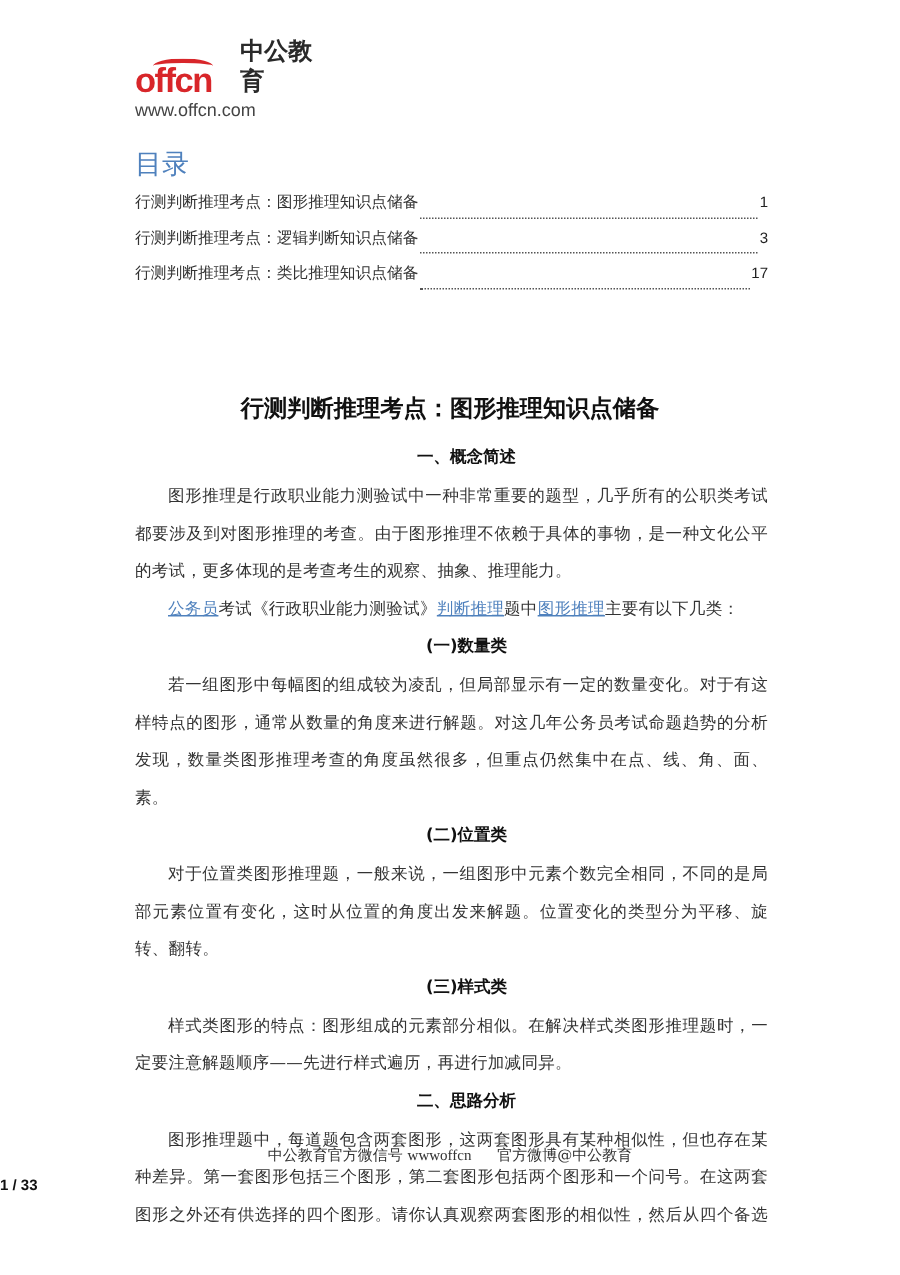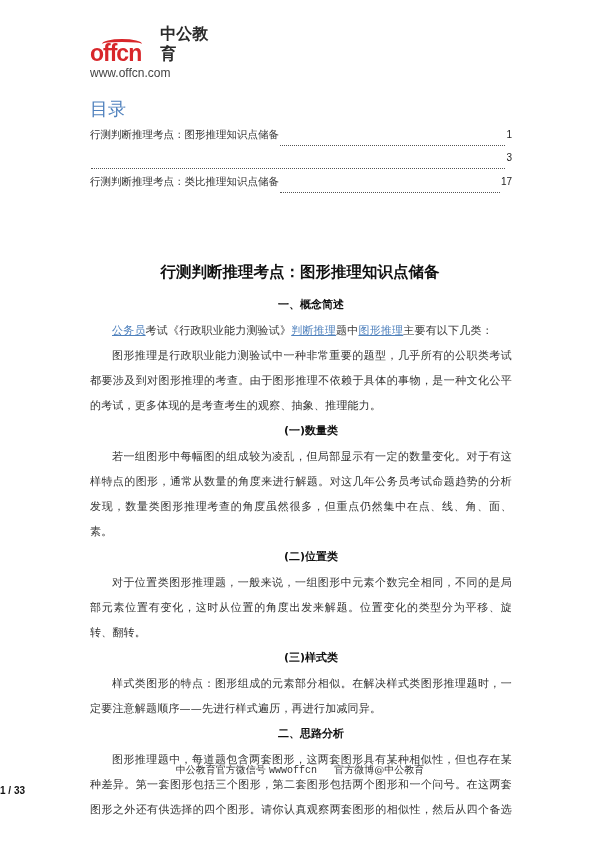--- a/index.html
+++ b/index.html
@@ -73,21 +73,21 @@
       text-indent: 22px; text-align: justify; letter-spacing: 0.2px;
     }
     .link { color: #4f81bd; text-decoration: underline; }
 
     
     .footer {
       position: absolute; left: 0; right: 0; top: 763px; text-align: center;
       font-size: 10px; color: #333;
     }
     .footer .sp { display: inline-block; width: 14px; }
-    .footer .wx { font-family: Liberation Mono, monospace; }
+    .footer .wx { font-family: Liberation Serif, serif; }
     .page-num {
       position: absolute; left: 0; right: 0; top: 785px; 
       font-family: "Liberation Sans", "DejaVu Sans", sans-serif;
       font-weight: bold; font-size: 10px; color: #111;
     }
   </style>
 </head>
 <body>
 
 <div class="page">
@@ -102,39 +102,40 @@
 
   <div class="toc-title">目录</div>
 
   <div class="toc">
     <div class="toc-row">
       <span class="toc-label">行测判断推理考点：图形推理知识点储备</span>
       <span class="toc-dots"></span>
       <span class="toc-page">1</span>
     </div>
     <div class="toc-row">
+      <span class="toc-label">行测判断推理考点：逻辑判断知识点储备</span>
       <span class="toc-dots"></span>
       <span class="toc-page">3</span>
     </div>
     <div class="toc-row">
       <span class="toc-label">行测判断推理考点：类比推理知识点储备</span>
       <span class="toc-dots"></span>
       <span class="toc-page">17</span>
     </div>
   </div>
 
   <h1 class="doc-title">行测判断推理考点：图形推理知识点储备</h1>
 
   <div class="body">
     <div class="h2">一、概念简述</div>
+    <p class="para">图形推理是行政职业能力测验试中一种非常重要的题型，几乎所有的公职类考试都要涉及到对图形推理的考查。由于图形推理不依赖于具体的事物，是一种文化公平的考试，更多体现的是考查考生的观察、抽象、推理能力。</p>
+
     <p class="para">
       <span class="link">公务员</span><span>考试《行政职业能力测验试》</span><span class="link">判断推理</span><span>题中</span><span class="link">图形推理</span><span>主要有以下几类：</span>
     </p>
-
-    <p class="para">图形推理是行政职业能力测验试中一种非常重要的题型，几乎所有的公职类考试都要涉及到对图形推理的考查。由于图形推理不依赖于具体的事物，是一种文化公平的考试，更多体现的是考查考生的观察、抽象、推理能力。</p>
 
     <div class="h2">(一)数量类</div>
     <p class="para">若一组图形中每幅图的组成较为凌乱，但局部显示有一定的数量变化。对于有这样特点的图形，通常从数量的角度来进行解题。对这几年公务员考试命题趋势的分析发现，数量类图形推理考查的角度虽然很多，但重点仍然集中在点、线、角、面、素。</p>
 
     <div class="h2">(二)位置类</div>
     <p class="para">对于位置类图形推理题，一般来说，一组图形中元素个数完全相同，不同的是局部元素位置有变化，这时从位置的角度出发来解题。位置变化的类型分为平移、旋转、翻转。</p>
 
     <div class="h2">(三)样式类</div>
     <p class="para">样式类图形的特点：图形组成的元素部分相似。在解决样式类图形推理题时，一定要注意解题顺序——先进行样式遍历，再进行加减同异。</p>
 

